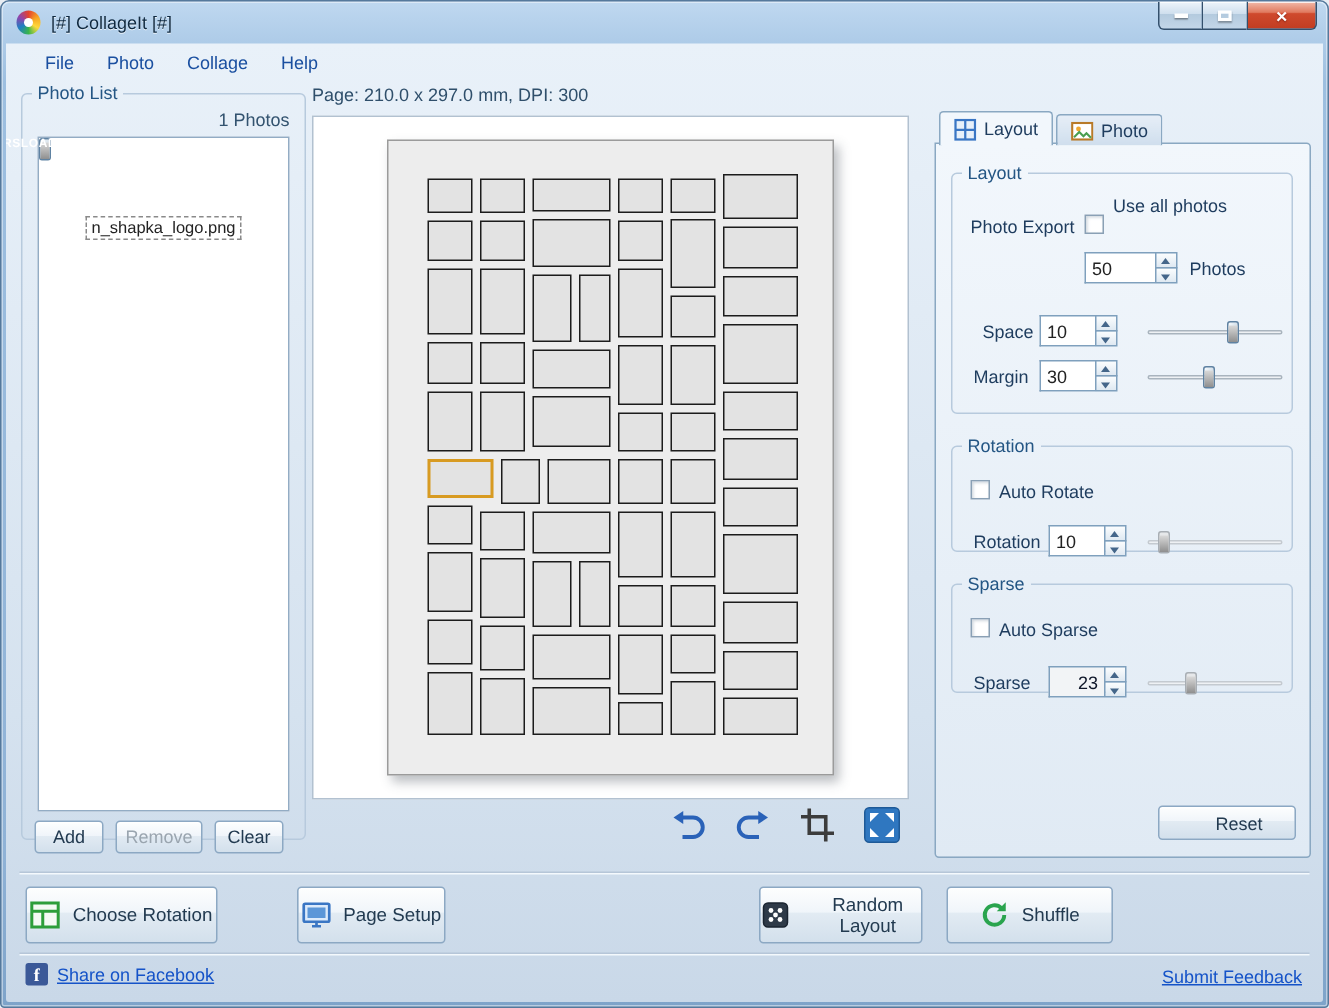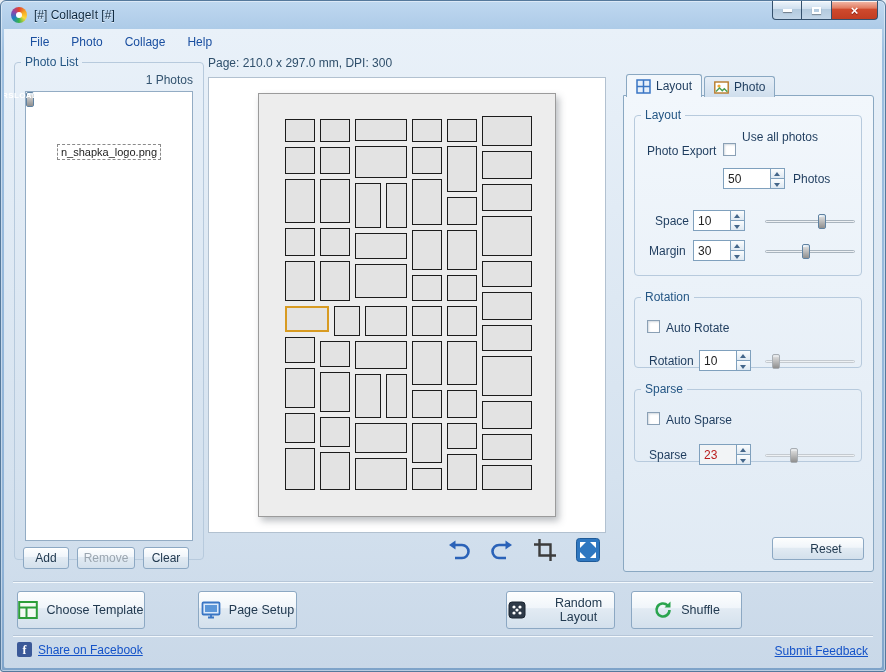--- a/index.html
+++ b/index.html
@@ -73,21 +73,21 @@
      background:linear-gradient(#e6eef7,#cfdeed);margin-right:2px;}
   .tab.active{background:#f2f7fc;height:23px;position:relative;z-index:3;}
   .panel{position:absolute;border:1px solid #8aa8c2;background:linear-gradient(#f2f7fc,#e0eaf4);border-radius:0 3px 3px 3px;}
 
   .checkbox{position:absolute;width:13px;height:13px;background:#fff;border:1px solid #8aa0b5;
      box-shadow:inset 1px 1px 2px rgba(120,140,160,.35);}
 
   .spin{position:absolute;height:21px;display:flex;}
   .spin input{width:calc(100% - 15px);min-width:0;border:1px solid #7fa0bd;border-right:none;padding:0 4px;
      font-family:inherit;font-size:12px;color:#222;background:#fff;outline:none;}
-  .spin.dis input{color:#b91c1c;background:#f2f4f6;}
+  .spin.dis input{color:#0f172a;background:#f2f4f6;text-align:right;}
   .spinbtns{width:15px;display:flex;flex-direction:column;}
   .sup,.sdn{flex:1;border:1px solid #7fa0bd;background:linear-gradient(#fbfdfe,#dfe9f2);position:relative;}
   .sdn{margin-top:-1px;}
   .sup::after{content:"";position:absolute;left:3px;top:3px;border-left:3.5px solid transparent;border-right:3.5px solid transparent;border-bottom:4px solid #44668a;}
   .sdn::after{content:"";position:absolute;left:3px;top:4px;border-left:3.5px solid transparent;border-right:3.5px solid transparent;border-top:4px solid #44668a;}
 
   .slider{position:absolute;height:15px;width:90px;}
   .groove{position:absolute;left:0;right:0;top:6px;height:3px;background:#eef1f4;border:1px solid #a9b4be;border-radius:2px;}
   .thumb{position:absolute;top:0;width:8px;height:15px;background:linear-gradient(90deg,#f6fafd,#d3dfe9);
      border:1px solid #5f82a2;border-radius:2px;}
@@ -352,21 +352,21 @@
 
     <div class="sep" style="top:552px;"></div>
 
     <button class="btn toolbtn" style="left:13px;top:562px;width:128px;">
       <span class="bicon">
         <svg width="20" height="20" viewBox="0 0 20 20">
             <rect x="1.2" y="2" width="17.6" height="16" fill="#f4faf4" stroke="#2d9e3a" stroke-width="2"></rect>
             <path d="M1.2 7.5 h17.6 M8.5 7.5 V18" stroke="#2d9e3a" stroke-width="2"></path>
           </svg>
       </span>
-      <span>Choose Template</span>
+      <span>Choose Rotation</span>
     </button>
 
     <button class="btn toolbtn" style="left:194px;top:562px;width:99px;">
       <span class="bicon">
         <svg width="20" height="20" viewBox="0 0 20 20">
             <rect x="1.5" y="2.5" width="17" height="12" rx="1" fill="#dceafb" stroke="#3a76c4" stroke-width="1.8"></rect>
             <rect x="4" y="5" width="12" height="7" fill="#5b96d8"></rect>
             <path d="M7 17.5 h6 M10 14.5 v3" stroke="#3a76c4" stroke-width="1.8"></path>
           </svg>
       </span>

